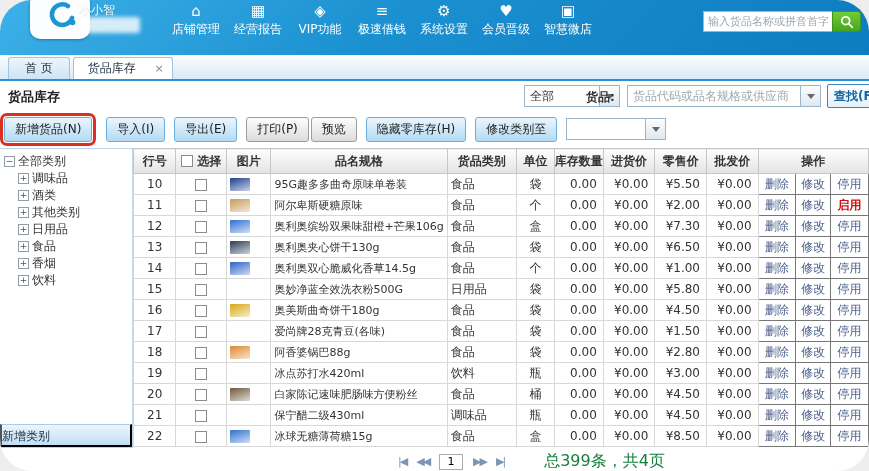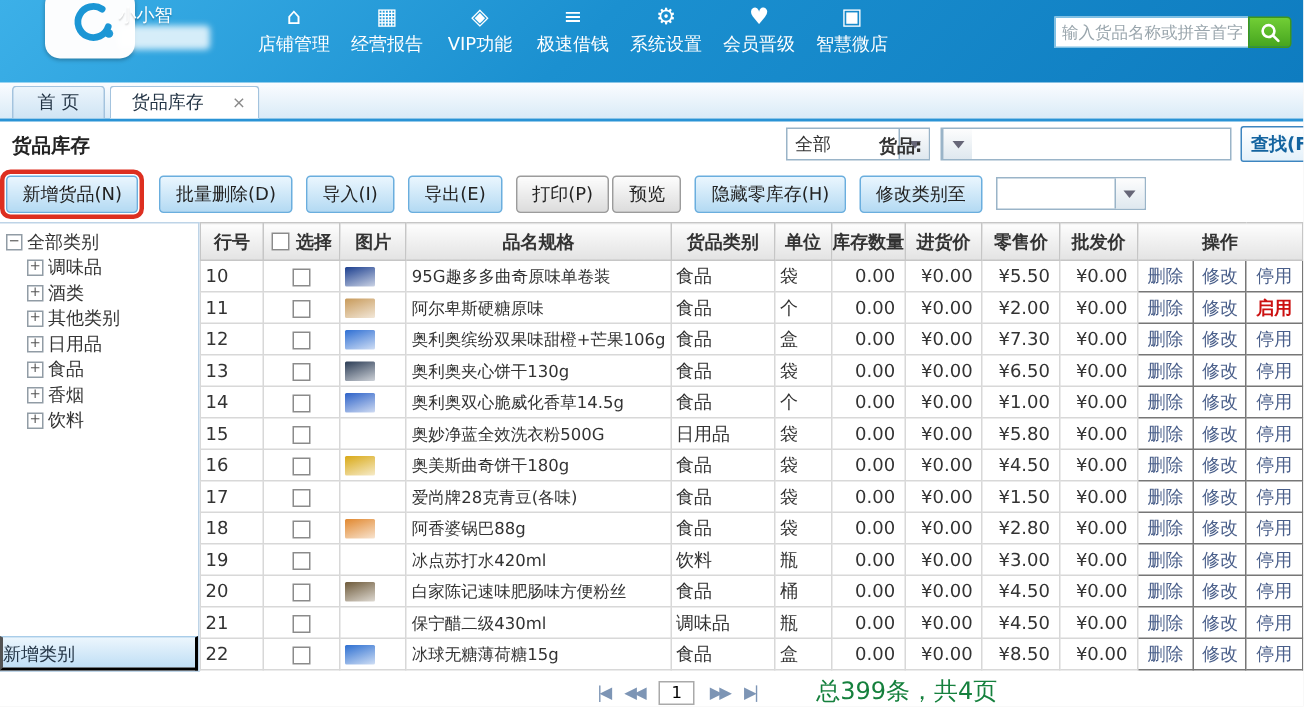--- a/index.html
+++ b/index.html
@@ -1,18 +1,18 @@
 <!DOCTYPE html>
 <html><head>
 <meta charset="utf-8">
 <style>
   * { box-sizing: border-box; margin: 0; padding: 0; }
   body { font-family: "DejaVu Sans", sans-serif; background: #eee; }
   #app { width: 869px; height: 471px; position: relative; background: #fff;
-         overflow: hidden; font-size: 12px; color: #333; }
+         overflow: hidden; font-size: 12px; color: #333; border-radius: 32px; }
 
   
   .header { height: 55px; background: linear-gradient(135deg,#3cb0e8 0%,#1b90d0 45%,#0e7cc0 100%); position: relative; color:#fff; }
   .logo { position:absolute; left:30px; top:-7px; width:60px; height:46px; background:#fcfdfe;
           border-radius:10px; box-shadow:0 1px 3px rgba(0,0,0,.3); display:flex; align-items:center; justify-content:center; }
   .username { position:absolute; left:79px; top:2px; font-size:12px; text-shadow:0 1px 1px rgba(0,0,0,.2); }
   .blurbox { position:absolute; left:78px; top:17px; width:62px; height:16px; background:rgba(255,255,255,.8);
              border-radius:3px; filter: blur(2px); }
   .nav { position:absolute; left:165px; top:0; height:55px; display:flex; }
   .nav-item { width:62px; display:flex; flex-direction:column; align-items:center; padding-top:0; cursor:default; }
@@ -70,21 +70,21 @@
   .add-cat-btn { position:absolute; left:0; right:0; bottom:0; height:23px; border-top:1px solid #a9cde9;
                  background:linear-gradient(#ecf6fd,#bfdef5); text-align:left; line-height:22px; font-size:12px;
                  color:#234; cursor:pointer; width:100%; font-family:"DejaVu Sans",sans-serif; }
 
   
   .table-wrap { flex:1; overflow:hidden; }
   table { border-collapse:collapse; table-layout:fixed; }
   th { background:linear-gradient(#fdfdfd,#e3e3e3); border:1px solid #c6c6c6; height:25px; font-weight:bold;
        font-size:12px; color:#333; white-space:nowrap; overflow:hidden; }
   td { border:1px solid #d8d8d8; height:21px; font-size:12px; padding:0 3px; white-space:nowrap; overflow:hidden; }
-  td.c-no, td.c-unit { }
+  td.c-no, td.c-unit { text-align:center; }
   td.num { text-align:right; padding-right:6px; }
   td.c-name { font-size:11px; }
   td.c-sel { text-align:center; }
   .cb { display:inline-block; width:12px; height:12px; border:1px solid #8b8b8b; background:#fff; vertical-align:middle; cursor:pointer; }
   .thumb { display:inline-block; width:20px; height:13px; border-radius:1px; vertical-align:middle; }
   td.act { border:1px solid #777; text-align:center; color:#4a5f8a; cursor:pointer; }
   td.act.red { color:#cc1111; font-weight:bold; }
 
   
   .bottom-bar { height:23px; position:relative; }
@@ -168,32 +168,32 @@
   <div class="filter-row">
     <div class="page-title">货品库存</div>
     <div class="fake-select" id="scope-select">
       <span class="fs-value">全部</span>
       <span class="fs-caret">
           <span class="caret-tri"></span>
         </span>
     </div>
     <span class="goods-label">货品:</span>
     <div class="fake-select" id="goods-combo">
+      <span class="fs-value fs-placeholder">货品代码或品名规格或供应商</span>
       <span class="fs-caret">
           <span class="caret-tri"></span>
         </span>
     </div>
     <button class="find-btn">查找(F)</button>
   </div>
 
   <div class="toolbar">
     <span id="toolbar-buttons" style="display:flex;align-items:center;">
   <button class="btn hl">新增货品(N)</button>
 
-  <button class="btn">批量删除(D)</button>
 
   <button class="btn">导入(I)</button>
 
   <button class="btn">导出(E)</button>
 
   <button class="btn gray">打印(P)</button>
 
   <button class="btn gray">预览</button>
 
   <button class="btn">隐藏零库存(H)</button>

